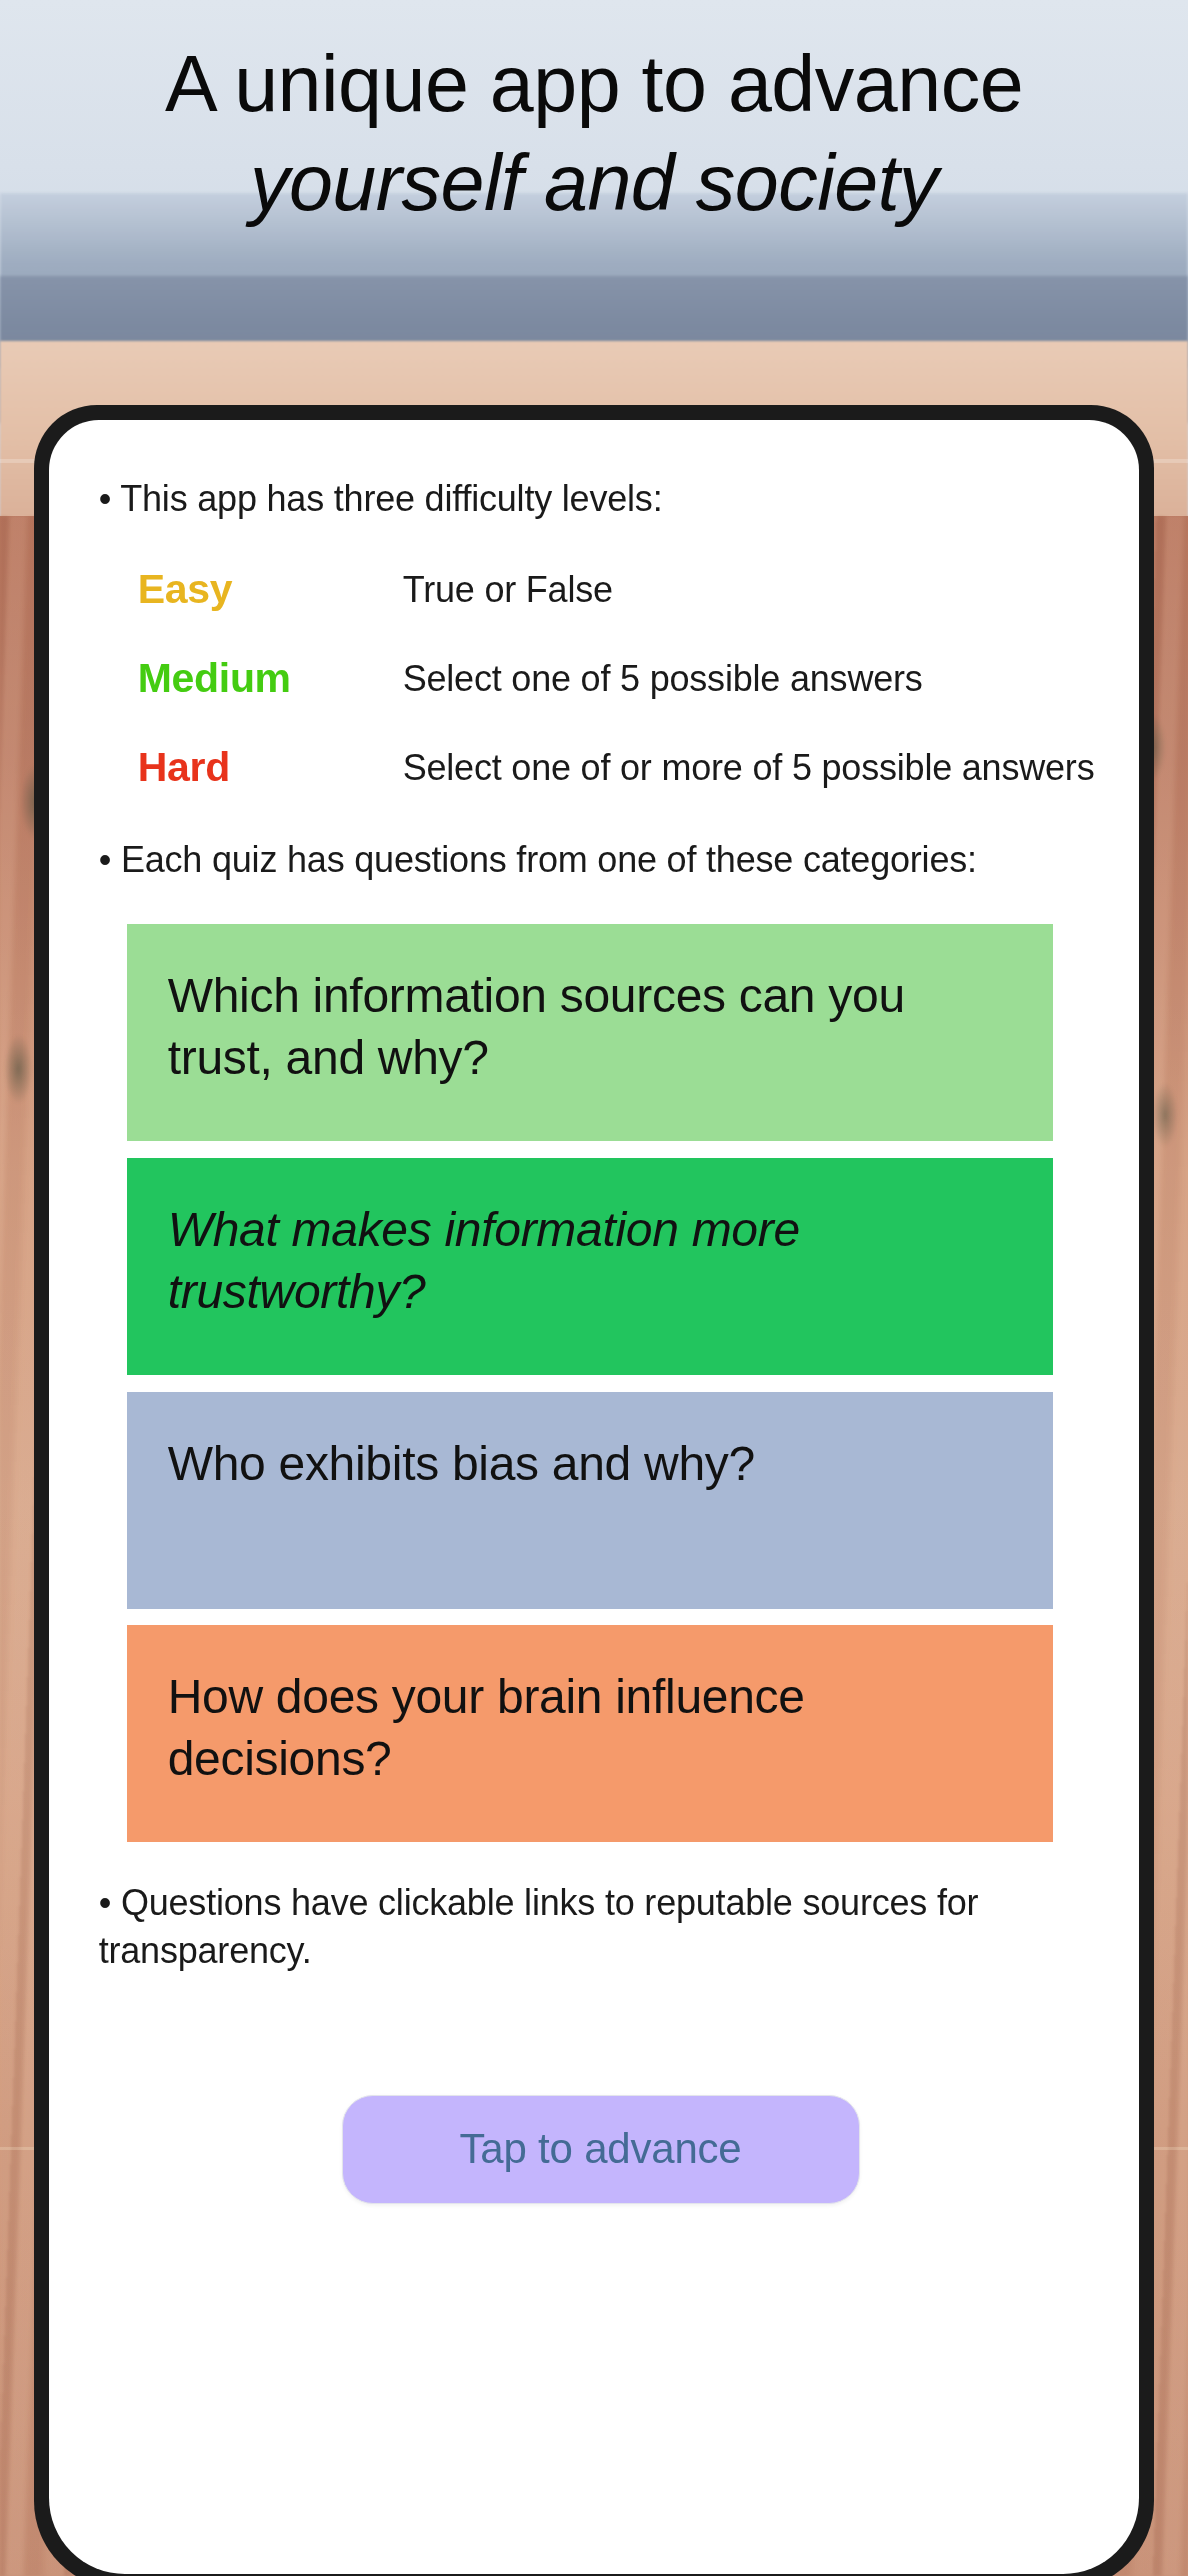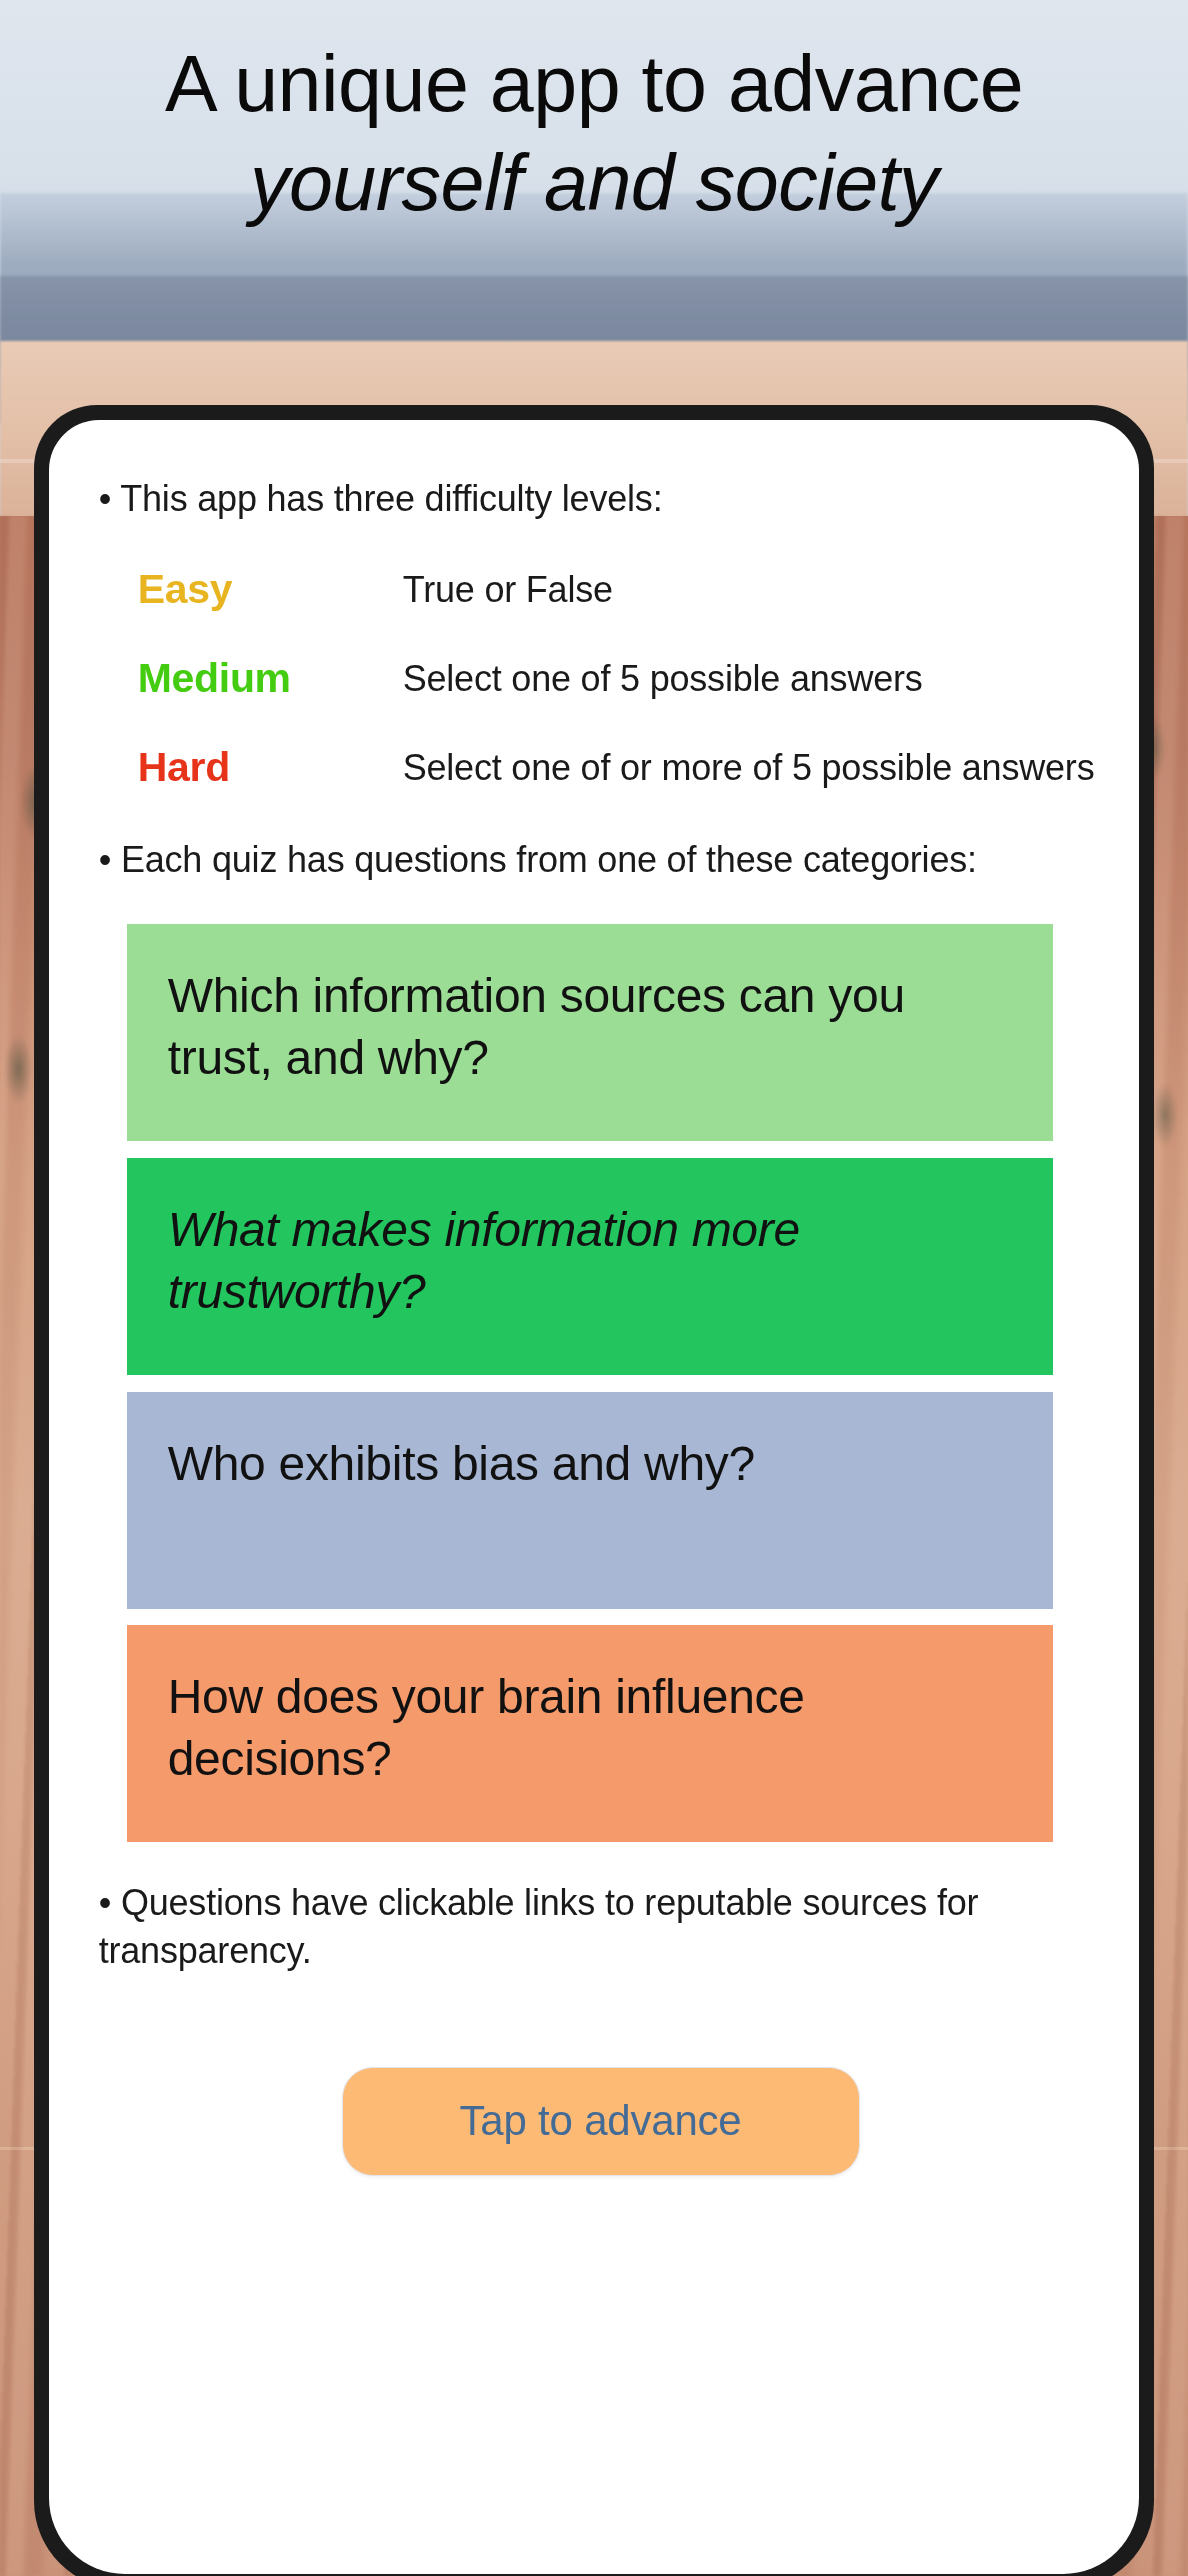--- a/index.html
+++ b/index.html
@@ -293,21 +293,21 @@
 
         <div class="category-box" id="cat-box-3" style="background: rgb(245, 154, 107);">
           <div class="cat-text">How does your brain influence decisions?</div>
         </div>
 
       </div>
 
       <p class="bullet-line" id="bullet-sources">• Questions have clickable links to reputable sources for transparency.</p>
 
       <div id="advance-wrap">
-        <div id="advance-button" style="background: #fdba74;">
+        <div id="advance-button" style="background: #c4b5fd; margin-top: 28px;">
           <span id="advance-button-label" style="color: rgb(68, 107, 149);">Tap to advance</span>
         </div>
       </div>
 
     </div>
   </div>
 </div>
 
 
 </body></html>

